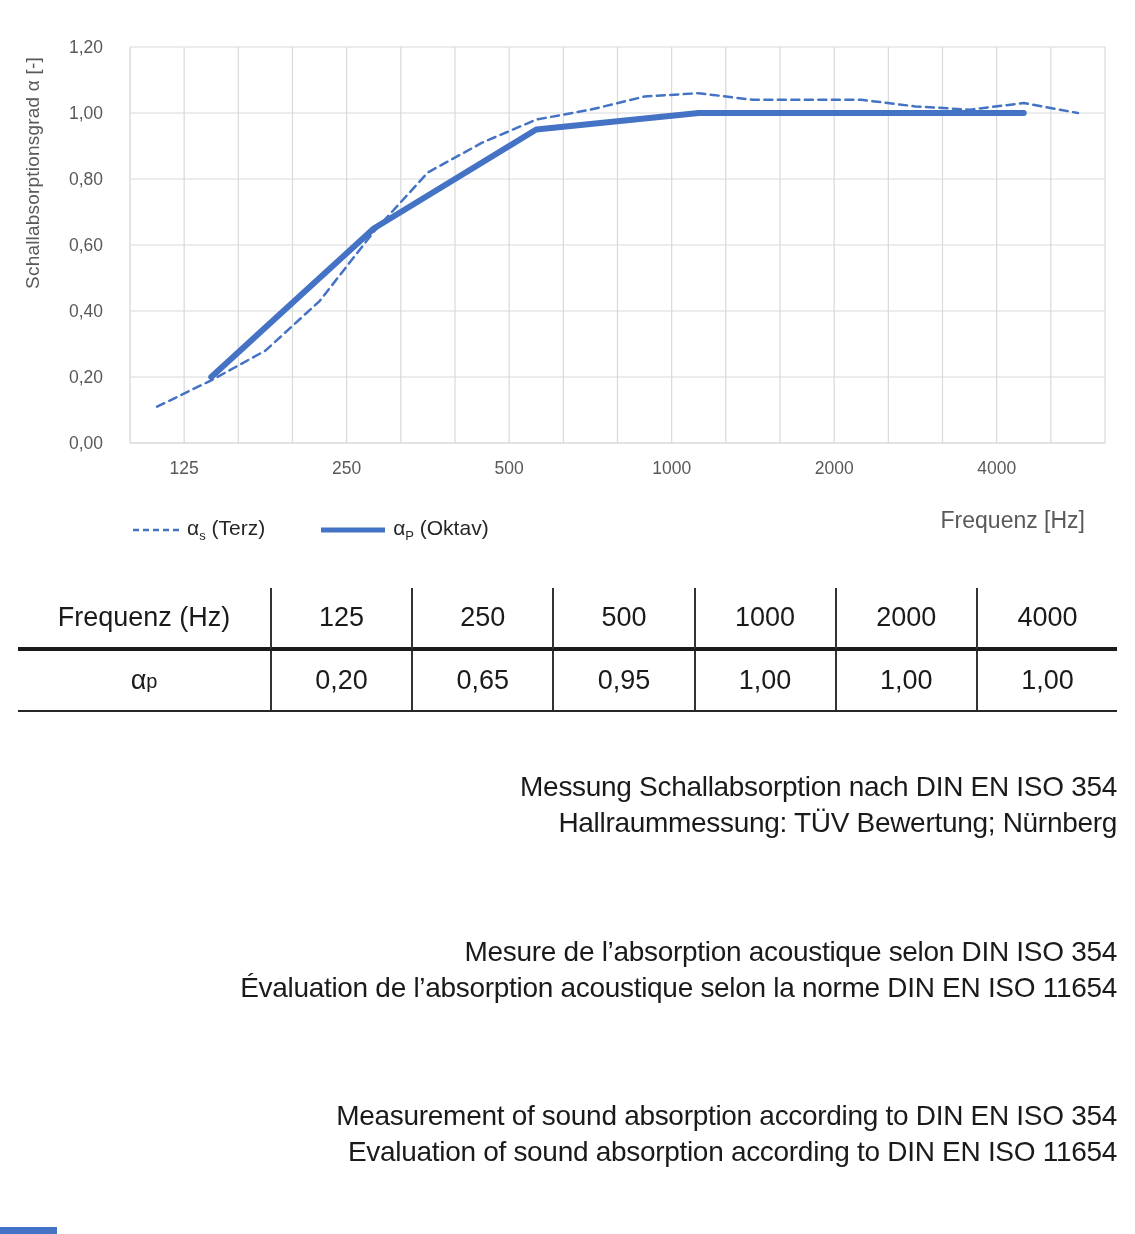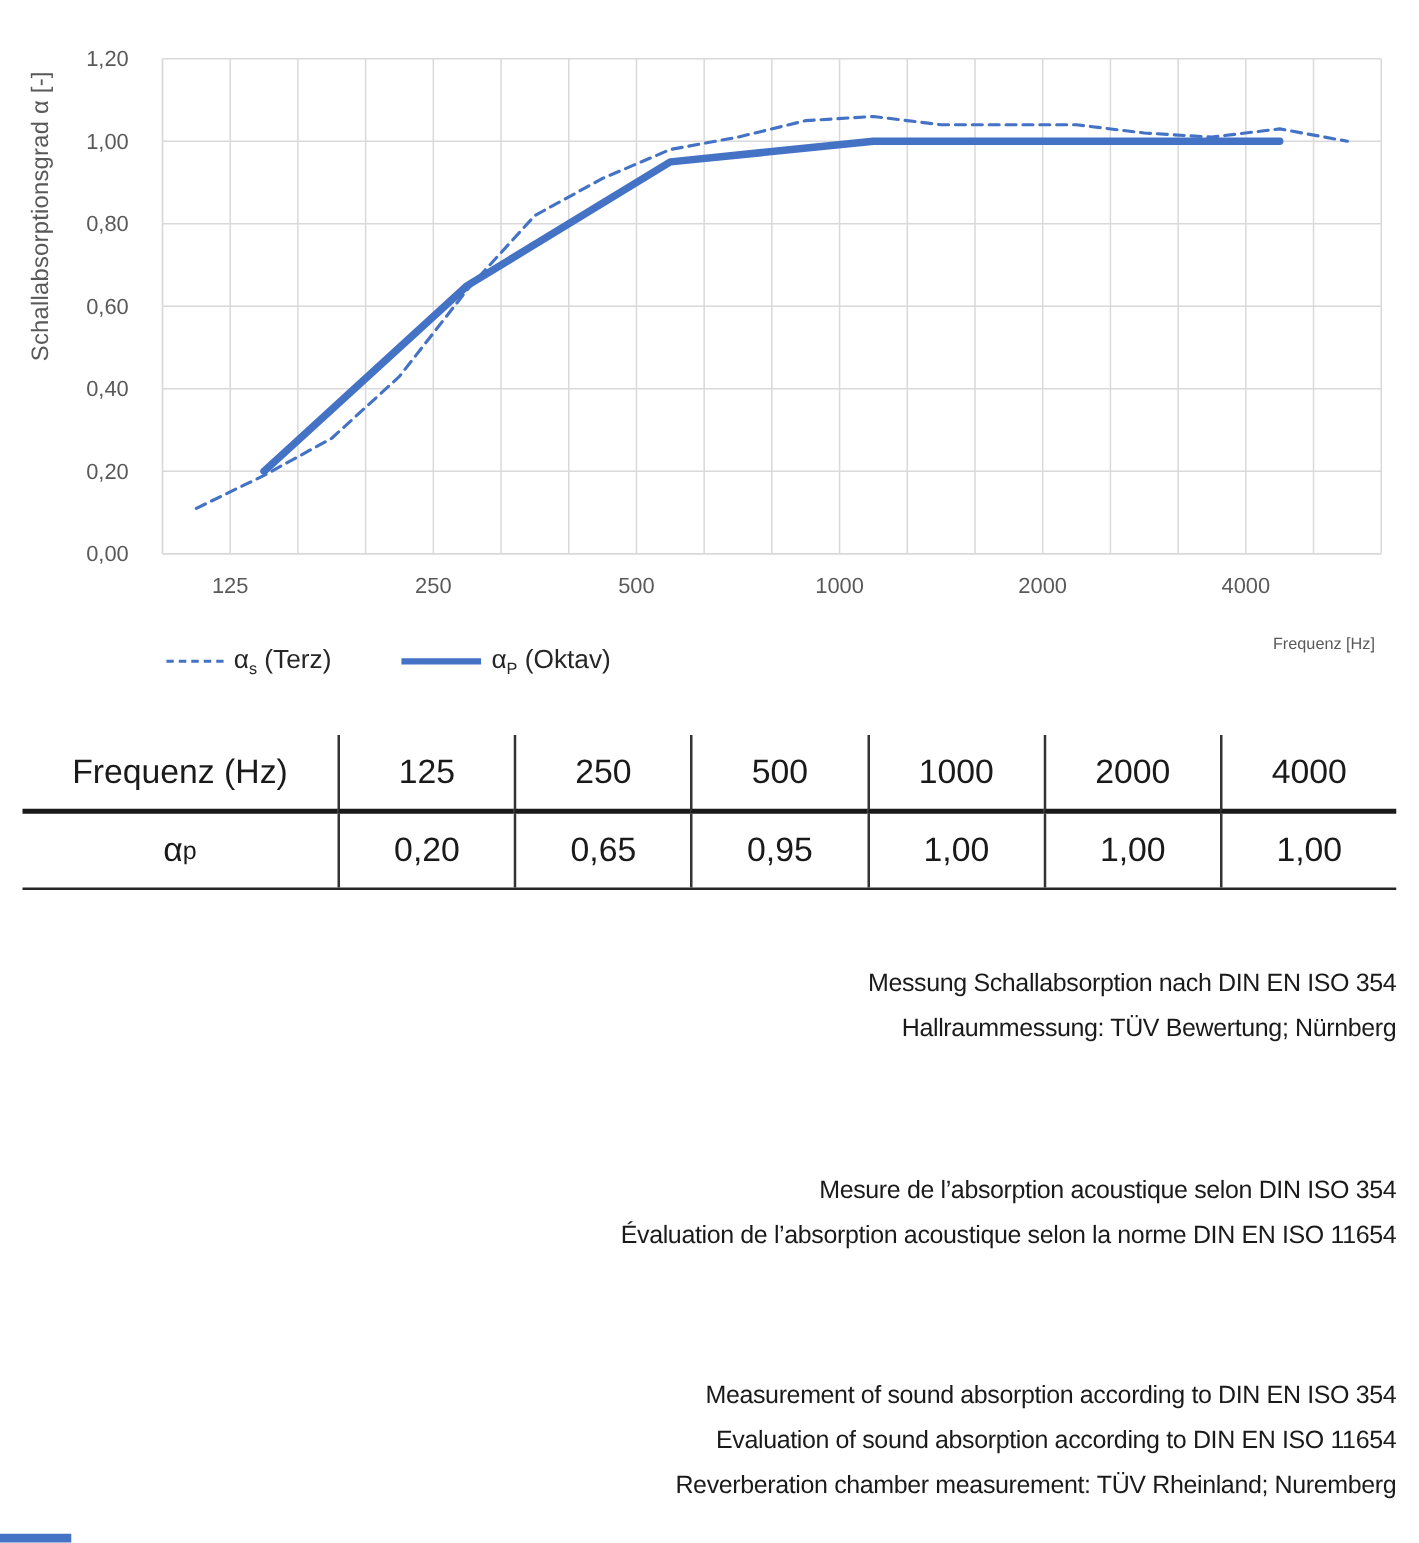--- a/index.html
+++ b/index.html
@@ -9,21 +9,21 @@
     -webkit-font-smoothing:antialiased;
   }
   
   .chart-wrap{position:absolute;left:0;top:0;width:1135px;height:560px;}
   #chart-svg{position:absolute;left:0;top:0;}
   .y-title{
     position:absolute;left:-102px;top:162px;width:270px;text-align:center;
     transform:rotate(-90deg);font-size:19px;color:#595959;letter-spacing:.2px;
   }
   .x-title{
-    position:absolute;right:35px;top:507px;font-size:13px;color:#595959;
+    position:absolute;right:50px;top:507px;font-size:23px;color:#595959;
   }
   .legend{
     position:absolute;left:133px;top:516px;display:flex;align-items:center;gap:56px;
     font-size:21px;color:#262626;
   }
   .legend-item{display:flex;align-items:center;gap:8px;}
   .legend-item sub{font-size:13px;}
   
   .abs-table{
     position:absolute;left:18px;top:588px;width:1099px;
@@ -33,21 +33,21 @@
   }
   .tcell{
     display:flex;align-items:center;justify-content:center;height:59px;
   }
   .tcell.hdr{border-bottom:4px solid #1a1a1a;}
   .tcell.sep{border-left:2px solid #333333;}
   .tcell sub{font-size:20px;line-height:0;}
   
   .text-block{
     position:absolute;right:18px;width:1100px;text-align:right;
-    font-size:20px;line-height:36px;color:#1a1a1a;letter-spacing:-.3px;
+    font-size:28px;line-height:36px;color:#1a1a1a;letter-spacing:-.3px;
   }
   .tb-de{top:769px;}
   .tb-fr{top:934px;}
   .tb-en{top:1098px;}
   
   .brand-bar{position:absolute;left:0;top:1227px;width:57px;height:7px;background:#4472C4;}
 </style>
 </head>
 <body>
 
@@ -138,16 +138,15 @@
   <div>Messung Schallabsorption nach DIN EN ISO 354</div>
   <div>Hallraummessung: TÜV Bewertung; Nürnberg</div>
 </div>
 <div class="text-block tb-fr">
   <div>Mesure de l’absorption acoustique selon DIN ISO 354</div>
   <div>Évaluation de l’absorption acoustique selon la norme DIN EN ISO 11654</div>
 </div>
 <div class="text-block tb-en">
   <div>Measurement of sound absorption according to DIN EN ISO 354</div>
   <div>Evaluation of sound absorption according to DIN EN ISO 11654</div>
-  <div>Reverberation chamber measurement: TÜV Rheinland; Nuremberg</div>
 </div>
 
 <div class="brand-bar"></div>
 
 </body></html>

